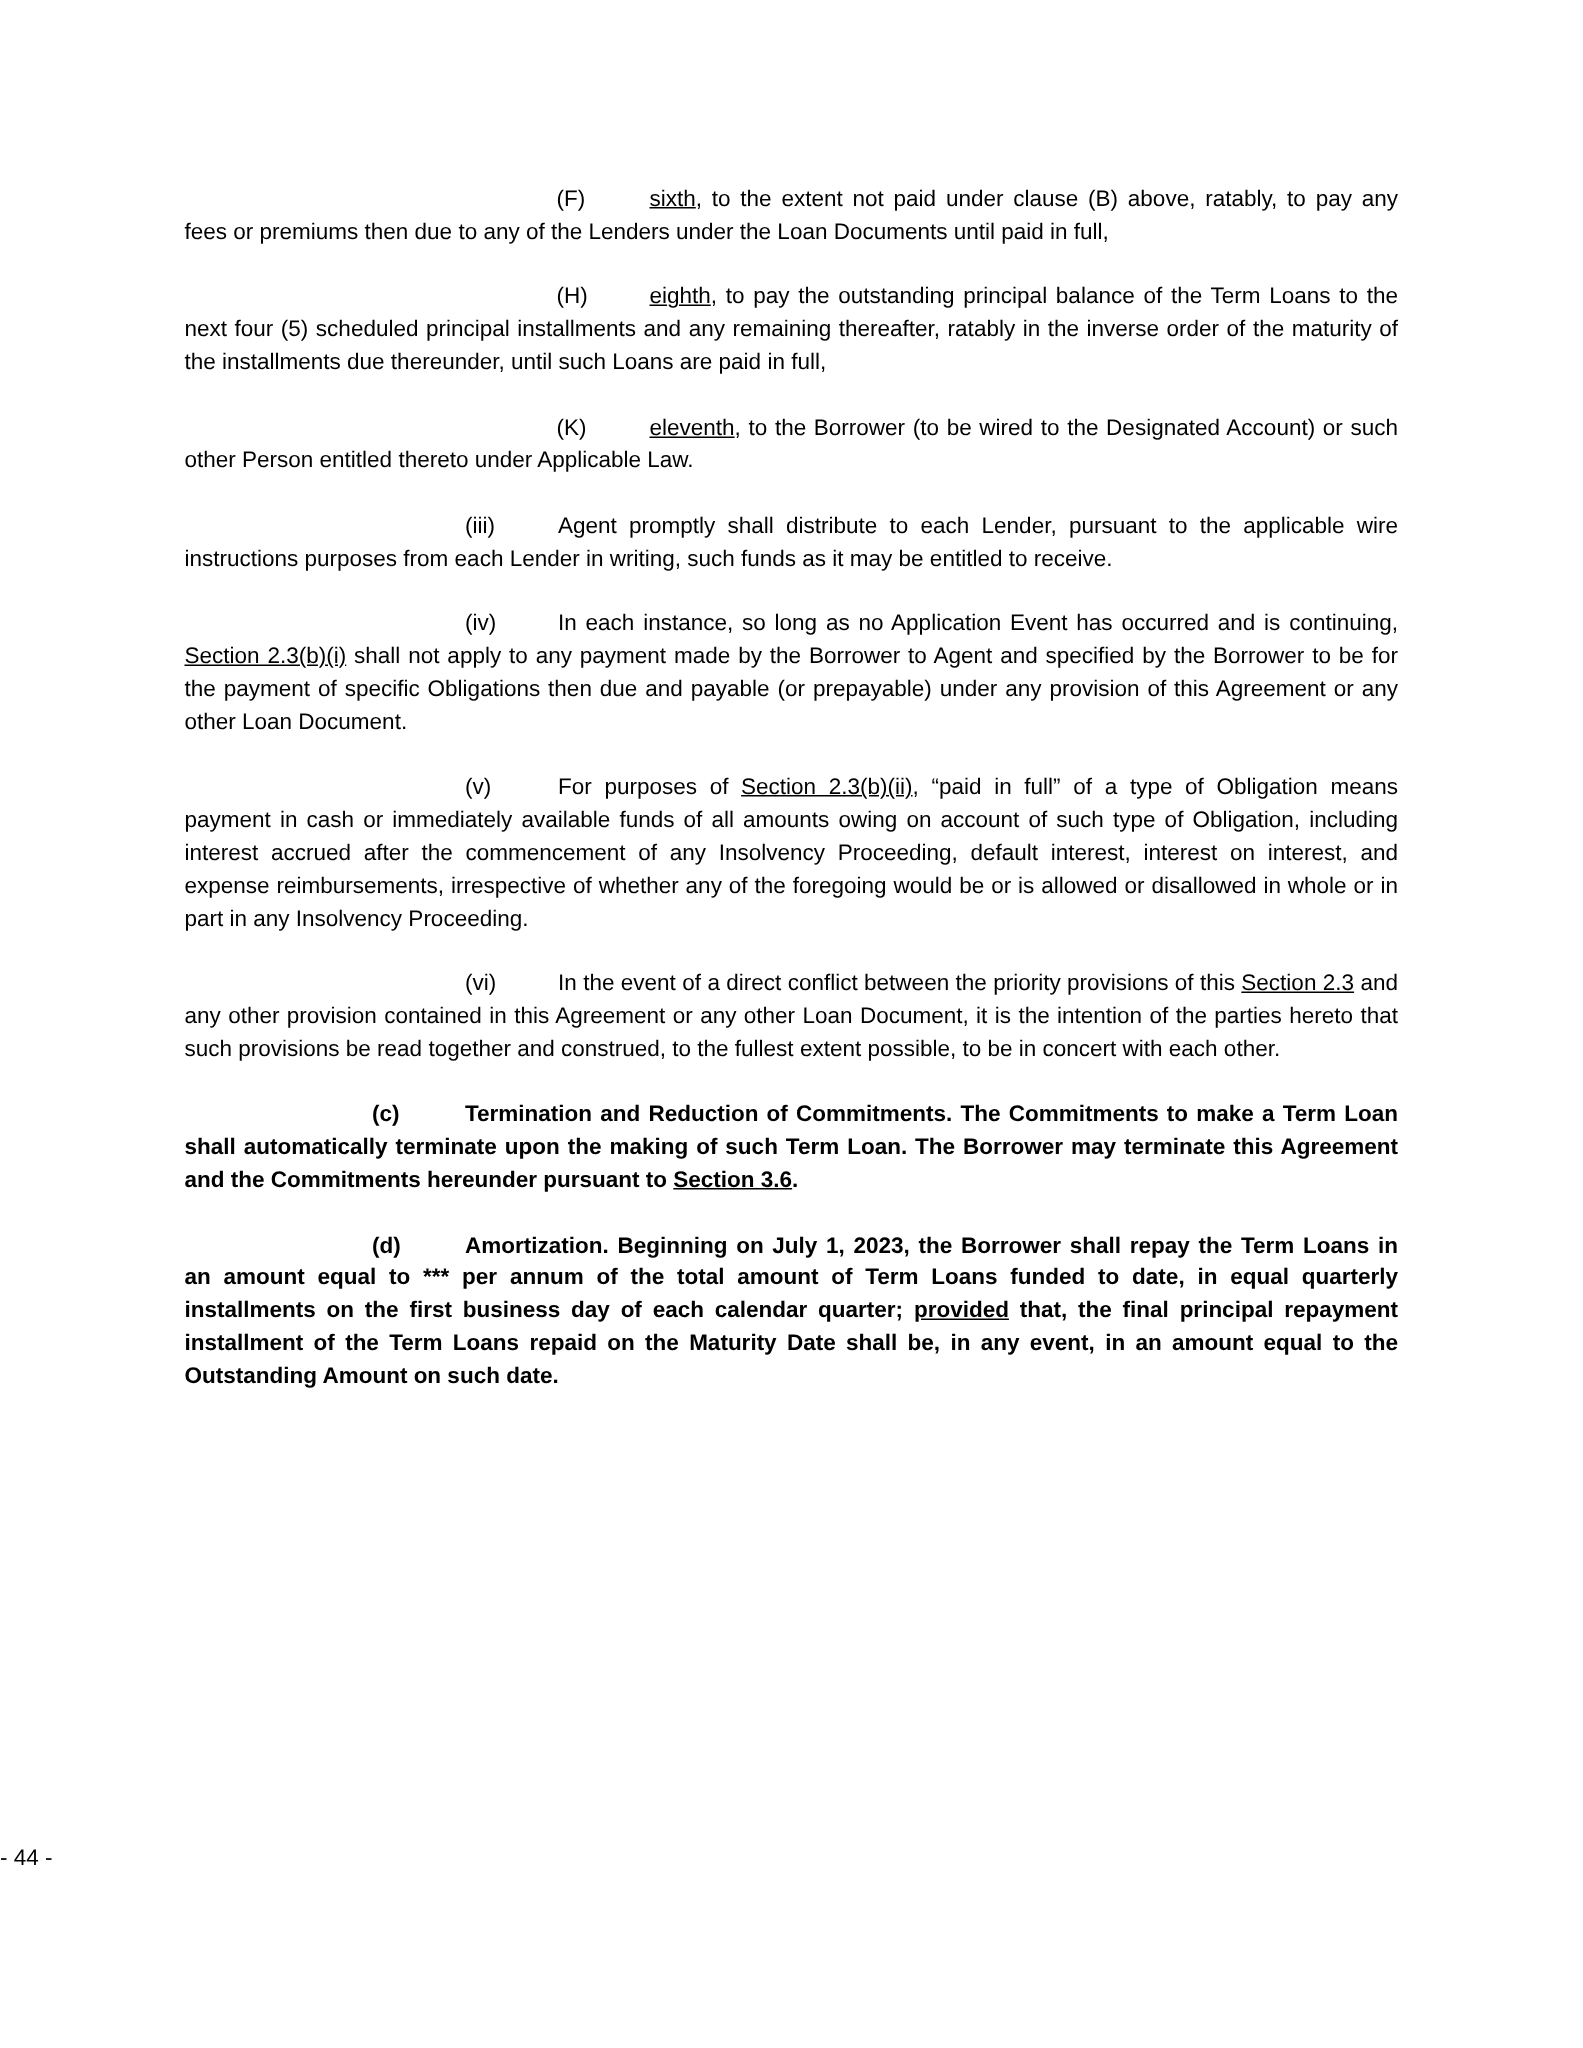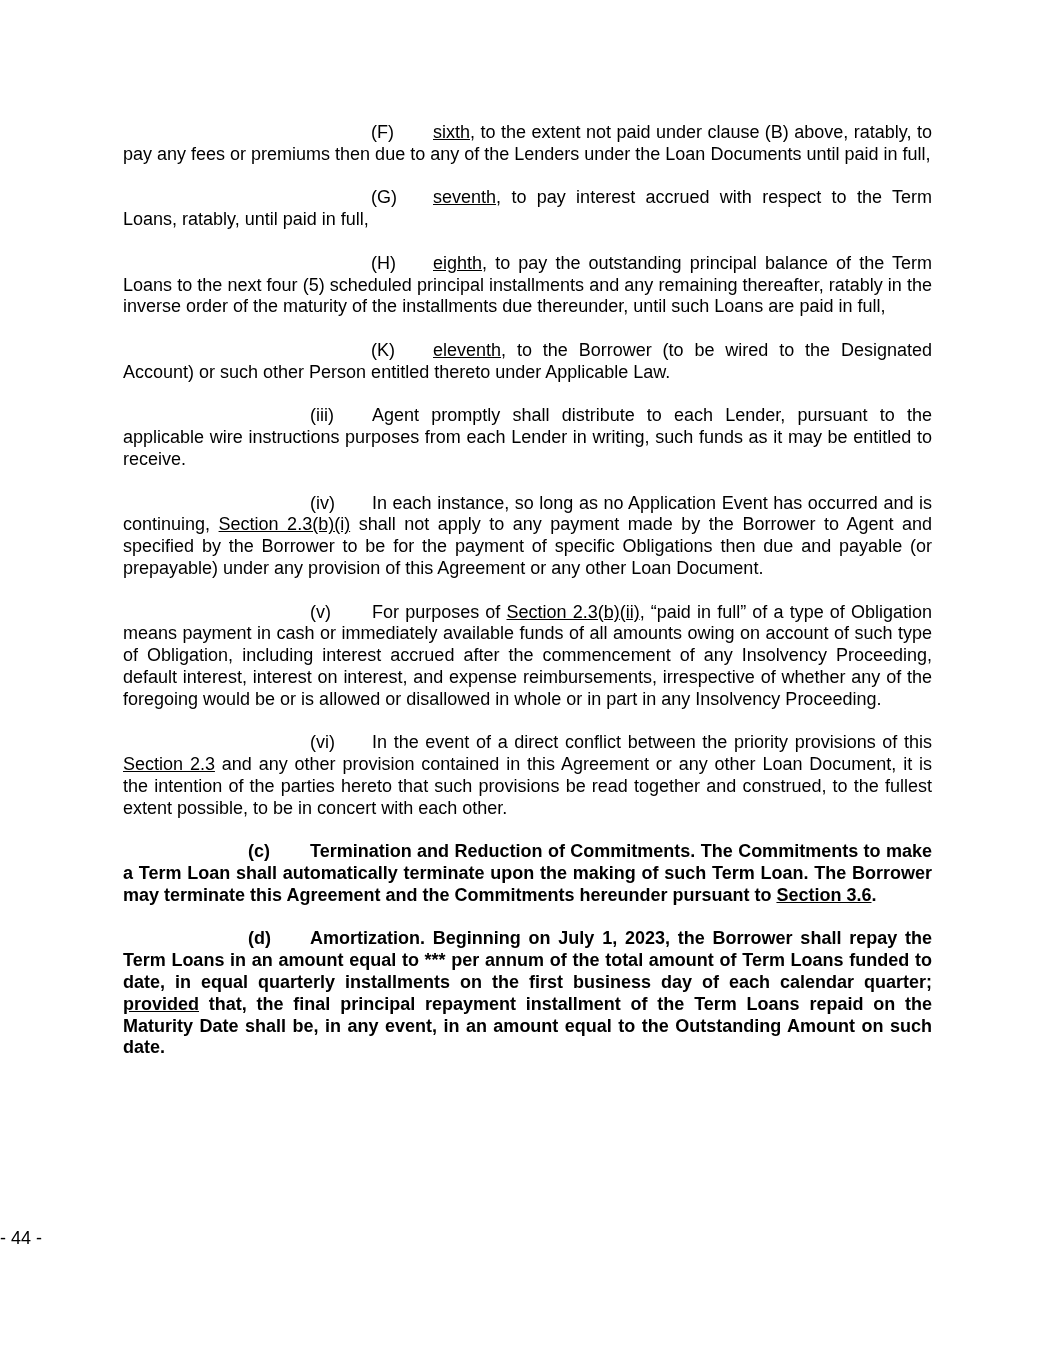--- a/index.html
+++ b/index.html
@@ -8,21 +8,21 @@
       background: #ffffff;
       font-family: "Liberation Sans", "DejaVu Sans", sans-serif;
     }
     .page {
       position: relative;
       width: 1055px;
       height: 1365px;
       background: #ffffff;
       box-sizing: border-box;
       padding: 122px 123px 0 123px;
-      font-size: 18px;
+      font-size: 15px;
       line-height: 21.8px;
       color: #000000;
       overflow: hidden;
     }
     p.para {
       margin: 0 0 21.8px 0;
       text-align: justify;
     }
     
     .indent-deep  { margin-left: 202px; text-indent: 248px; }
@@ -45,21 +45,20 @@
       text-indent: 0;
     }
   </style>
 </head>
 <body>
 
 <div class="page">
 
   <p class="para indent-deep"><span class="lbl">(F)</span><span class="u">sixth</span><span>, to the extent not paid under clause (B) above, ratably, to pay any fees or premiums then due to any of the Lenders under the Loan Documents until paid in full,</span></p>
 
-  <p class="para indent-deep"><span class="lbl">(G)</span><span class="u">seventh</span><span>, to pay interest accrued with respect to the Term Loans, ratably, until paid in full,</span></p>
 
   <p class="para indent-deep"><span class="lbl">(H)</span><span class="u">eighth</span><span>, to pay the outstanding principal balance of the Term Loans to the next four (5) scheduled principal installments and any remaining thereafter, ratably in the inverse order of the maturity of the installments due thereunder, until such Loans are paid in full,</span></p>
 
 
 
   <p class="para indent-deep"><span class="lbl">(K)</span><span class="u">eleventh</span><span>, to the Borrower (to be wired to the Designated Account) or such other Person entitled thereto under Applicable Law.</span></p>
 
   <p class="para indent-mid"><span class="lbl">(iii)</span><span>Agent promptly shall distribute to each Lender, pursuant to the applicable wire instructions purposes from each Lender in writing, such funds as it may be entitled to receive.</span></p>
 
   <p class="para indent-mid"><span class="lbl">(iv)</span><span>In each instance, so long as no Application Event has occurred and is continuing, </span><span class="u">Section 2.3(b)(i)</span><span> shall not apply to any payment made by the Borrower to Agent and specified by the Borrower to be for the payment of specific Obligations then due and payable (or prepayable) under any provision of this Agreement or any other Loan Document.</span></p>

